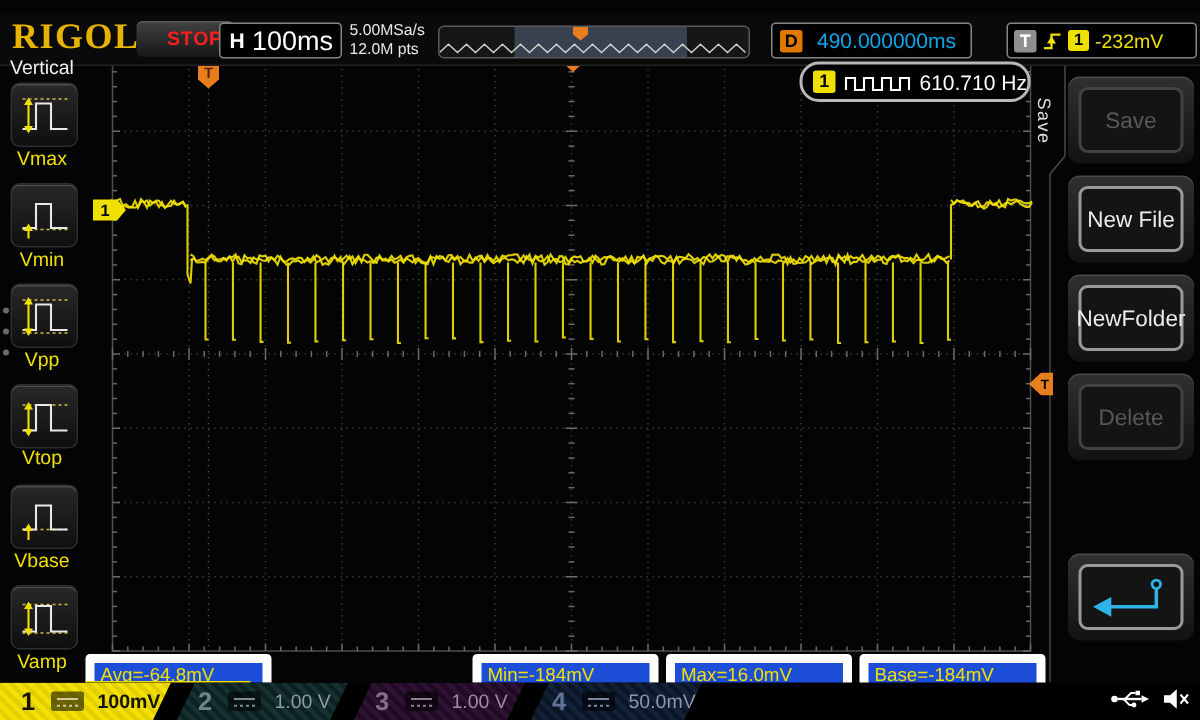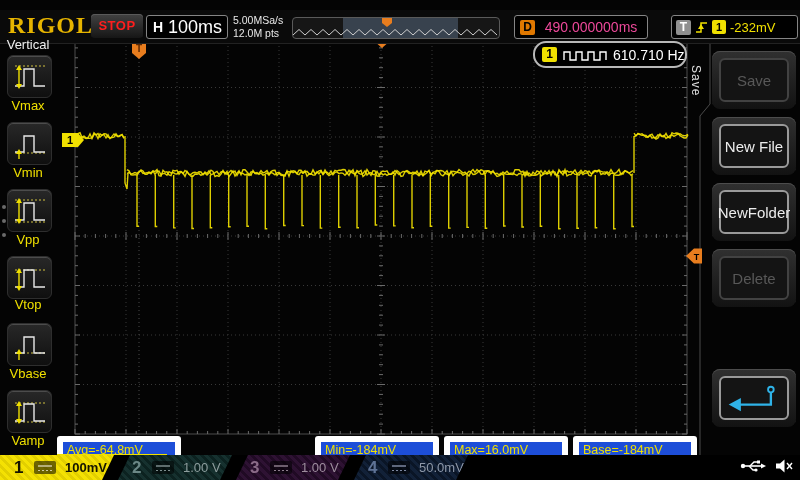--- a/index.html
+++ b/index.html
@@ -4,35 +4,35 @@
 <style>
   html,body{margin:0;padding:0;background:#000;}
   #scope{position:relative;width:800px;height:480px;background:#040404;overflow:hidden;
          font-family:"Liberation Sans",sans-serif;-webkit-user-select:none;user-select:none;}
   
   .topbar{position:absolute;left:0;top:0;width:800px;height:33px;background:#0a0a0a;border-bottom:1px solid #222;margin-top:10px;}
   .logo{position:absolute;left:8px;top:2px;font-family:"Liberation Serif",serif;font-weight:bold;
         font-size:24px;color:#e6b400;letter-spacing:1px;}
   .stop-btn{position:absolute;left:91px;top:4px;width:52px;height:24px;border-radius:4px;
         background:linear-gradient(#424242,#161616);box-shadow:inset 0 1px 0 #5a5a5a;
-        color:#ff1e1e;font-weight:bold;font-size:13px;text-align:center;line-height:24px;letter-spacing:.5px;}
+        color:#ff1e1e;font-weight:bold;font-size:13px;text-align:center;line-height:24px;letter-spacing:.5px;padding-left:13px;}
   .hbox{position:absolute;left:146px;top:5px;width:80px;height:22px;border:1px solid #858585;border-radius:3px;
         background:#000;display:flex;align-items:center;}
   .hbox .h{margin-left:6px;color:#fff;font-weight:bold;font-size:14px;}
   .hbox .val{flex:1;text-align:center;color:#fff;font-size:18px;}
   .acq{position:absolute;left:233px;top:4px;color:#e8e8e8;font-size:10.5px;line-height:12.5px;white-space:nowrap;}
   .thumb{position:absolute;left:292px;top:7px;width:206px;height:20px;border:1px solid #5a5a5a;border-radius:4px;
         background:#161616;overflow:hidden;}
   .thumb .win{position:absolute;left:50px;top:0;width:115px;height:20px;background:#38424e;}
   .thumb svg{position:absolute;left:0;top:0;}
   .dbox{position:absolute;left:514px;top:5px;width:132px;height:22px;border:1px solid #858585;border-radius:3px;
         background:#000;display:flex;align-items:center;}
   .badge{width:15px;height:15px;border-radius:2px;font-weight:bold;font-size:12px;text-align:center;line-height:15px;}
   .dbox .badge{margin-left:5px;background:#e07800;color:#000;}
-  .dbox .val{flex:1;text-align:center;color:#ec4899;font-size:14px;}
+  .dbox .val{flex:1;text-align:center;color:#0ea5e9;font-size:14px;}
   .tbox{position:absolute;left:671px;top:5px;width:125px;height:22px;border:1px solid #858585;border-radius:3px;
         background:#000;display:flex;align-items:center;gap:4px;}
   .tbox .tbadge{margin-left:4px;background:#8f8f8f;color:#fff;}
   .tbox .chbadge{background:#f0e000;color:#000;width:14px;height:14px;line-height:14px;font-size:11px;}
   .tbox .lvl{color:#f0e000;font-size:13px;}
   
   .sidebar{position:absolute;left:0;top:33px;width:56px;height:422px;}
   .sidebar .title{margin-top:4px;text-align:center;color:#f0f0f0;font-size:13px;}
   .meas-btn{position:absolute;left:7px;width:43px;height:41px;border-radius:6px;
         background:linear-gradient(#282828,#0f0f0f);box-shadow:inset 0 1px 0 #4c4c4c;border:1px solid #2e2e2e;

